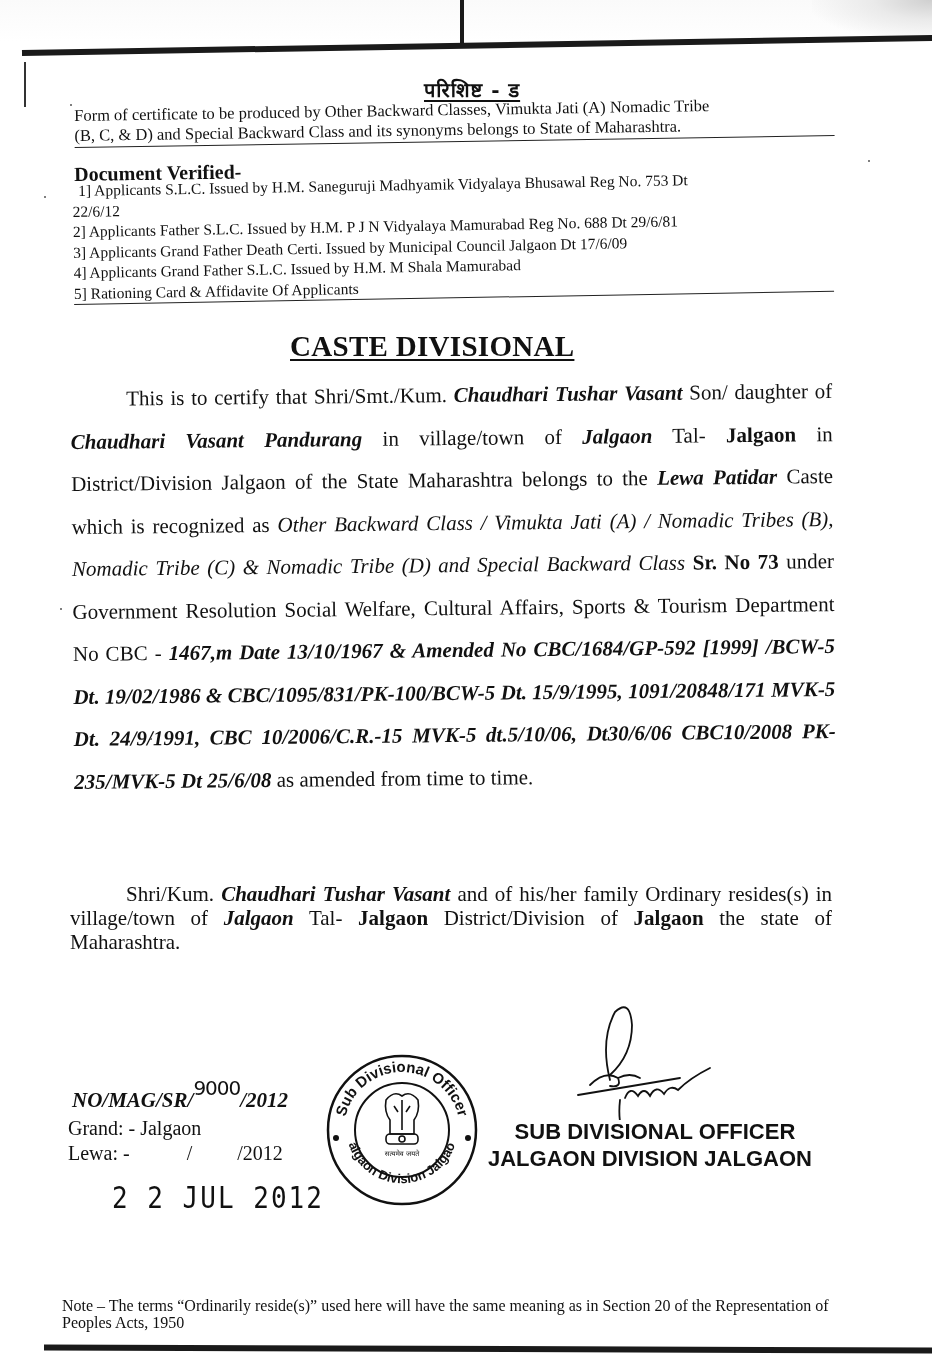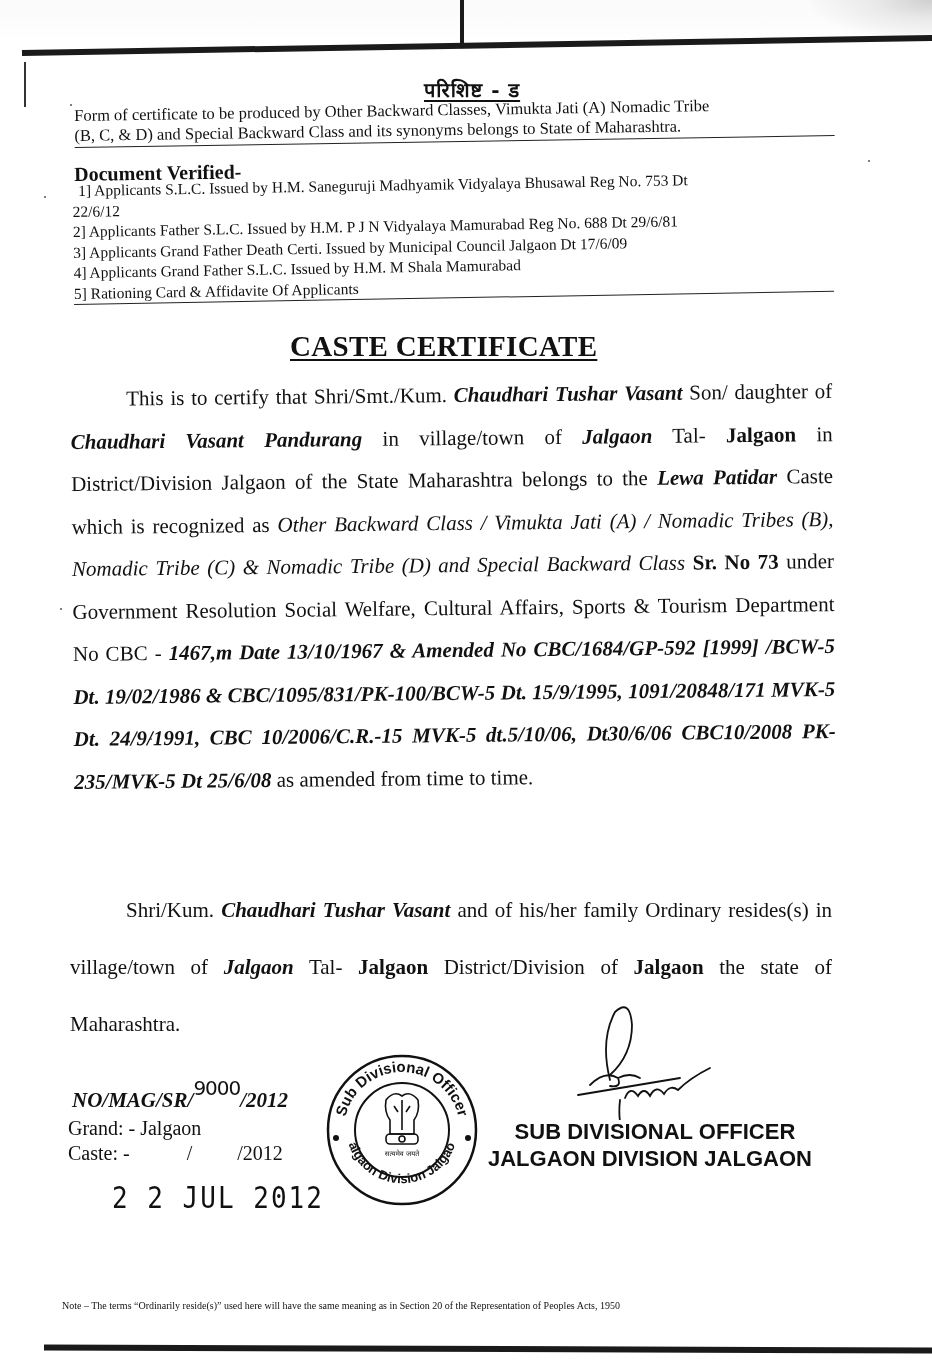--- a/index.html
+++ b/index.html
@@ -53,21 +53,21 @@
   }
   .body-para {
     left: 70px; top: 378px; width: 762px; font-size: 21px; line-height: 42.5px;
     text-align: justify; transform: rotate(-0.6deg); transform-origin: left top;
   }
   .body-para .indent { display: inline-block; width: 56px; }
   .bi { font-style: italic; font-weight: bold; }
   .it { font-style: italic; }
   .bd { font-weight: bold; }
   .para2 {
-    left: 70px; top: 882px; width: 762px; font-size: 21px; line-height: 57px;
+    left: 70px; top: 882px; width: 762px; font-size: 21px; line-height: 24px;
     text-align: justify;
   }
   .para2 .indent { display: inline-block; width: 56px; }
   .ref-no { left: 72px; top: 1088px; font-size: 21px; font-weight: bold; font-style: italic; }
   .ref-no .hand {
     font-family: "DejaVu Sans", sans-serif; font-style: normal; font-weight: normal;
     font-size: 20px; position: relative; top: -12px; letter-spacing: -1px; margin-top: 27px;
   }
   .place { left: 68px; top: 1117px; font-size: 20px; }
   .date { left: 68px; top: 1142px; font-size: 20px; width: 230px; }
@@ -77,21 +77,21 @@
     font-size: 26px; letter-spacing: 2px; transform: scaleY(1.15);
   }
   .seal { left: 322px; top: 1050px; width: 160px; height: 160px; }
   .signature { left: 560px; top: 1000px; width: 200px; height: 120px; }
   .officer {
     left: 488px; top: 1118px; font-family: "Liberation Sans", sans-serif;
     font-weight: bold; font-size: 22px; line-height: 27px; text-align: center;
   }
   .officer div:first-child { padding-left: 10px; }
   .note {
-    left: 62px; top: 1297px; width: 790px; font-size: 10px; line-height: 17px;
+    left: 62px; top: 1297px; width: 790px; font-size: 16px; line-height: 17px;
   }
   .bottom-rule {
     position: absolute; left: 44px; top: 1346px; width: 900px; height: 6px;
     background: #1a1a1a; transform: rotate(0.2deg);
   }
   .dot { position: absolute; width: 2px; height: 2px; background: #555; border-radius: 50%; }
 </style>
 </head>
 <body>
 
@@ -112,21 +112,21 @@
 
 <div class="abs doc-list">
   <div style="padding-left:6px;">1] Applicants S.L.C. Issued by H.M. Saneguruji Madhyamik Vidyalaya Bhusawal Reg No. 753 Dt</div>
   <div>22/6/12</div>
   <div>2] Applicants Father S.L.C. Issued by H.M. P J N Vidyalaya Mamurabad Reg No. 688 Dt 29/6/81</div>
   <div>3] Applicants Grand Father Death Certi. Issued by Municipal Council Jalgaon Dt 17/6/09</div>
   <div>4] Applicants Grand Father S.L.C. Issued by H.M. M Shala Mamurabad</div>
   <div class="last">5] Rationing Card &amp; Affidavite Of Applicants</div>
 </div>
 
-<div class="abs cert-title">CASTE CERTIFICATE</div>
+<div class="abs cert-title">CASTE DIVISIONAL</div>
 
 <div class="abs body-para">
   <span class="indent"></span><span>This is to certify that Shri/Smt./Kum.</span>
   <span class="bi">Chaudhari Tushar Vasant</span>
   <span>Son/ daughter of</span>
   <span class="bi">Chaudhari Vasant Pandurang</span>
   <span>in village/town of</span>
   <span class="bi">Jalgaon</span>
   <span>Tal-</span>
   <span class="bd">Jalgaon</span>
@@ -150,21 +150,21 @@
   <span>District/Division of</span>
   <span class="bd">Jalgaon</span>
   <span>the state of Maharashtra.</span>
 </div>
 
 <div class="abs ref-no">
   <span>NO/MAG/SR/</span><span class="hand">9000</span><span>/2012</span>
 </div>
 <div class="abs place">Grand: - Jalgaon</div>
 <div class="abs date">
-  <span>Caste: -</span>
+  <span>Lewa: -</span>
   <span style="margin-left:52px;">/</span>
   <span style="margin-left:40px;">/2012</span>
 </div>
 <div class="abs stamp-date">2 2 JUL 2012</div>
 
 <svg class="abs seal" viewBox="0 0 160 160">
   <defs>
     <path id="sealTop" d="M 22 80 A 58 58 0 0 1 138 80"></path>
     <path id="sealBottom" d="M 26 92 A 56 56 0 0 0 134 92"></path>
   </defs>

